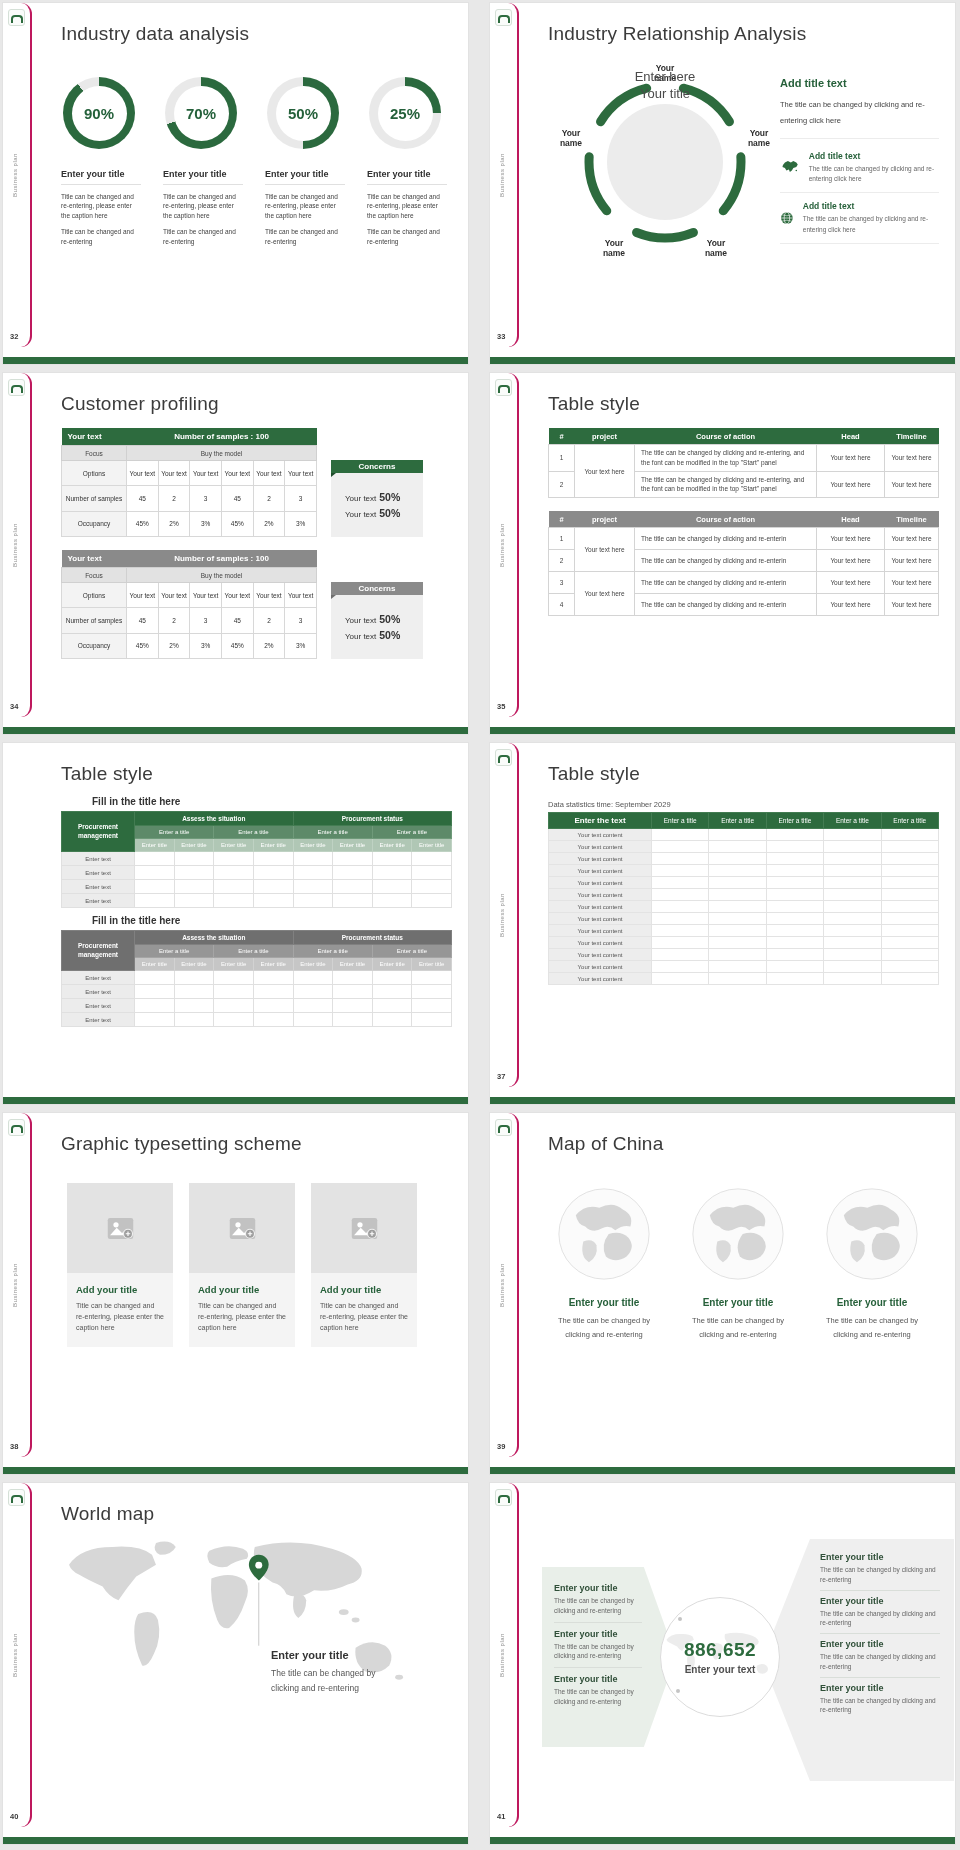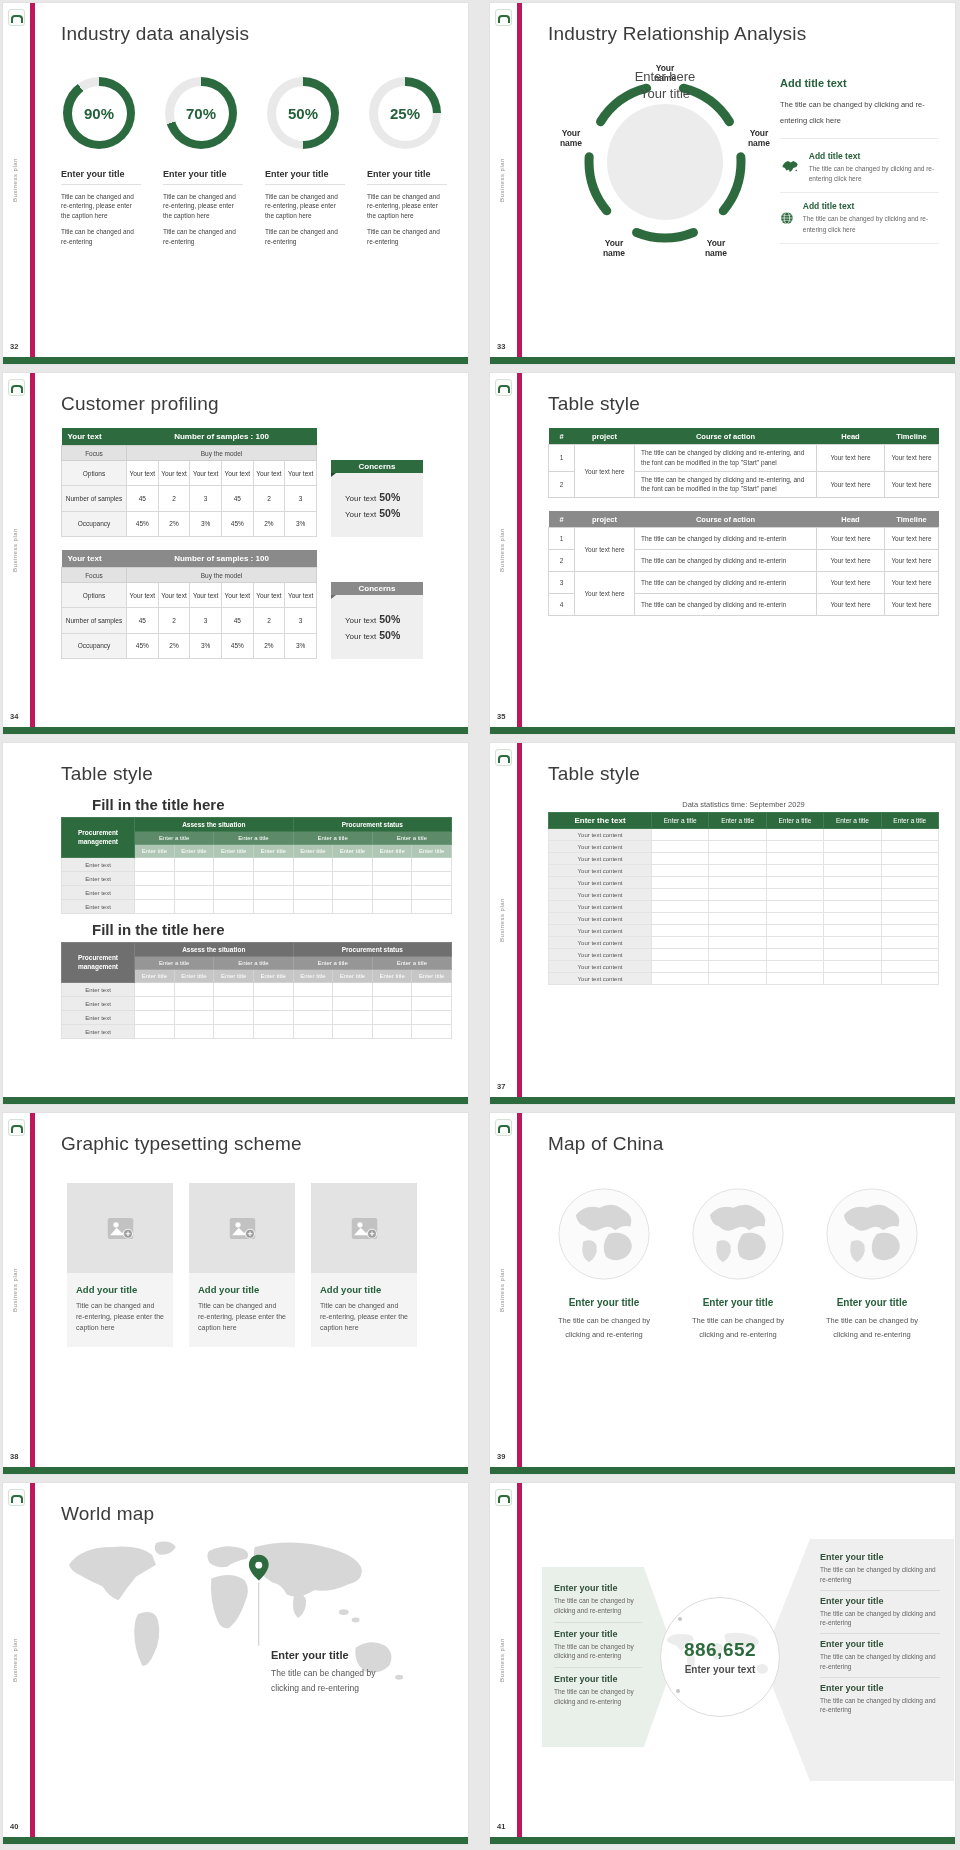--- a/index.html
+++ b/index.html
@@ -1,19 +1,19 @@
 <!DOCTYPE html>
 <html><head>
 <meta charset="utf-8">
 <style>
   html,body{margin:0;padding:0;}
   body{width:960px;background:#e8e8e8;font-family:"Liberation Sans",sans-serif;-webkit-font-smoothing:antialiased;}
   .grid{display:grid;grid-template-columns:465px 465px;gap:9px 22px;padding:3px;}
   .slide{position:relative;height:361px;background:#fff;overflow:hidden;outline:1px solid #e2e2e2;}
-  .side{position:absolute;left:0;top:0;bottom:7px;width:27px;border-right:5px solid #be185d;background:#fff;z-index:5;}
+  .side{position:absolute;left:0;top:0;bottom:17px;width:27px;border-right:2px solid #be185d;background:#fff;z-index:5;border-radius:11px;}
   .logo{position:absolute;top:6px;left:5px;width:15px;height:15px;border:1px solid #d5e0d7;border-radius:3px;background:#fafcfa;display:flex;align-items:center;justify-content:center;}
   .arch{display:block;width:8px;height:6px;border:2px solid #2d6b3e;border-bottom:none;border-radius:4px 4px 0 0;margin-top:2px;}
   .vtext{position:absolute;left:9px;top:50%;writing-mode:vertical-rl;transform:translateY(-50%) rotate(180deg);font-size:6px;color:#8f8f8f;letter-spacing:.5px;white-space:nowrap;}
   .num{position:absolute;left:7px;bottom:6px;font-size:7.5px;font-weight:bold;color:#3a3a3a;}
   .bar{position:absolute;left:0;right:0;bottom:0;height:7px;background:#2d6b3e;z-index:6;}
   .content{position:absolute;left:28px;top:0;right:0;bottom:7px;padding:20px 16px 0 30px;}
   .stitle{font-size:19px;color:#3b3b3b;letter-spacing:.2px;}
 
   
   .donut-row{display:flex;gap:22px;margin-top:32px;}
@@ -64,39 +64,39 @@
   
   .st{border-collapse:collapse;width:100%;table-layout:fixed;margin-top:13px;}
   .st td{border:1px solid #d4d4d4;font-size:6.5px;color:#444;text-align:center;padding:2px 3px;height:15px;}
   .st tr.h td{border:none;color:#fff;font-weight:bold;font-size:7.5px;height:14px;padding:1px;}
   .st.t-green tr.h td{background:#2d6b3e;}
   .st.t-gray tr.h td{background:#8a8a8a;}
   .st .act{text-align:left;line-height:1.5;padding:3px 6px;}
   .w-n{width:24px;}.w-p{width:58px;}.w-h{width:66px;}.w-t{width:52px;}
 
   
-  .fill-title{font-size:15px;font-weight:bold;color:#333;margin:7px 0 4px;padding-left:31px;}
+  .fill-title{font-size:10px;font-weight:bold;color:#333;margin:7px 0 4px;padding-left:31px;}
   .fill-title.first{margin-top:11px;}
   .pm{border-collapse:collapse;width:100%;table-layout:fixed;}
   .pm td{border:1px solid #d8d8d8;font-size:6px;text-align:center;padding:1px;}
   .pm .corner{width:70px;font-size:6.5px;font-weight:bold;line-height:1.3;color:#fff;}
   .pm .g{font-size:6.5px;font-weight:bold;height:11px;color:#fff;}
   .pm tr.subr td{height:10px;color:#fff;}
   .pm tr.colr td{height:10px;color:#fff;}
   .pm.green .corner,.pm.green .g{background:#2d6b3e;border-color:#437c52;}
   .pm.green tr.subr td{background:#5d8a69;border-color:#6f9a7a;}
   .pm.green tr.colr td{background:#b0c7b5;border-color:#bfd2c3;}
   .pm.gray .corner,.pm.gray .g{background:#6f6f6f;border-color:#808080;}
   .pm.gray tr.subr td{background:#969696;border-color:#a5a5a5;}
   .pm.gray tr.colr td{background:#c6c6c6;border-color:#d2d2d2;}
   .pm tbody td{background:#fff;height:11px;border-color:#e0e0e0;color:#555;}
   .pm tbody .lab{background:#ececec;}
 
   
-  .dnote{font-size:7.5px;color:#555;text-align:center;margin:15px 0 3px;}
+  .dnote{font-size:7.5px;color:#555;text-align:left;margin:15px 0 3px;}
   .dt{border-collapse:collapse;width:100%;table-layout:fixed;}
   .dt td{border:1px solid #e3e3e3;font-size:6px;color:#555;text-align:center;padding:2.5px 2px;background:#fff;}
   .dt tr.h td{background:#2d6b3e;border-color:#437c52;color:#fff;font-size:6.5px;height:13px;padding:1px;}
   .dt tr.h .h0{font-size:8px;font-weight:bold;width:100px;}
   .dt .lab{background:#ededed;}
 
   
   .card-row{display:flex;gap:16px;margin-top:28px;margin-left:6px;}
   .ph-card{width:106px;}
   .ph-img{height:90px;background:#e3e3e3;display:flex;align-items:center;justify-content:center;}

